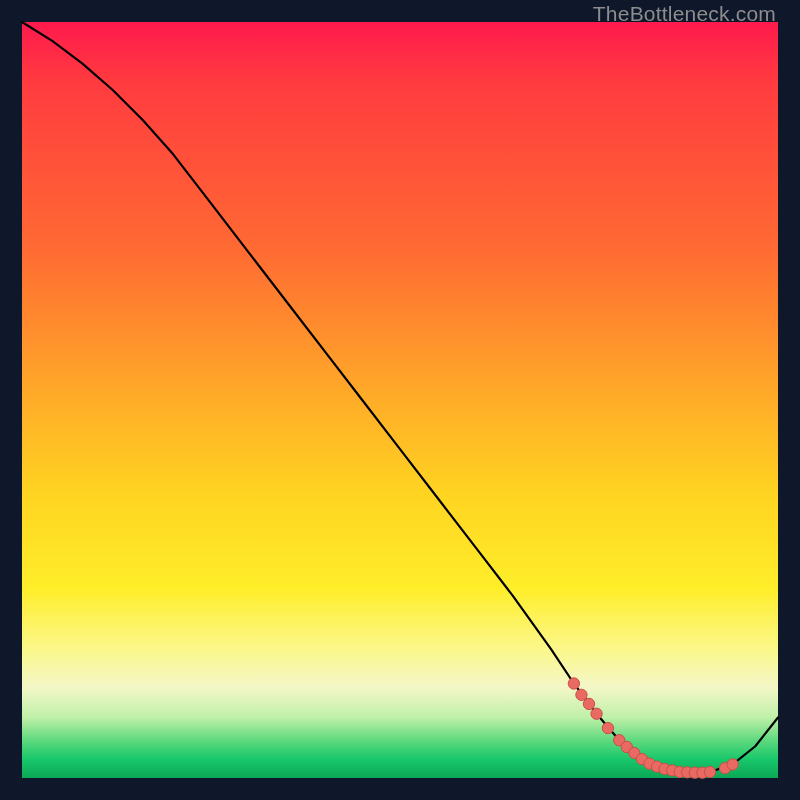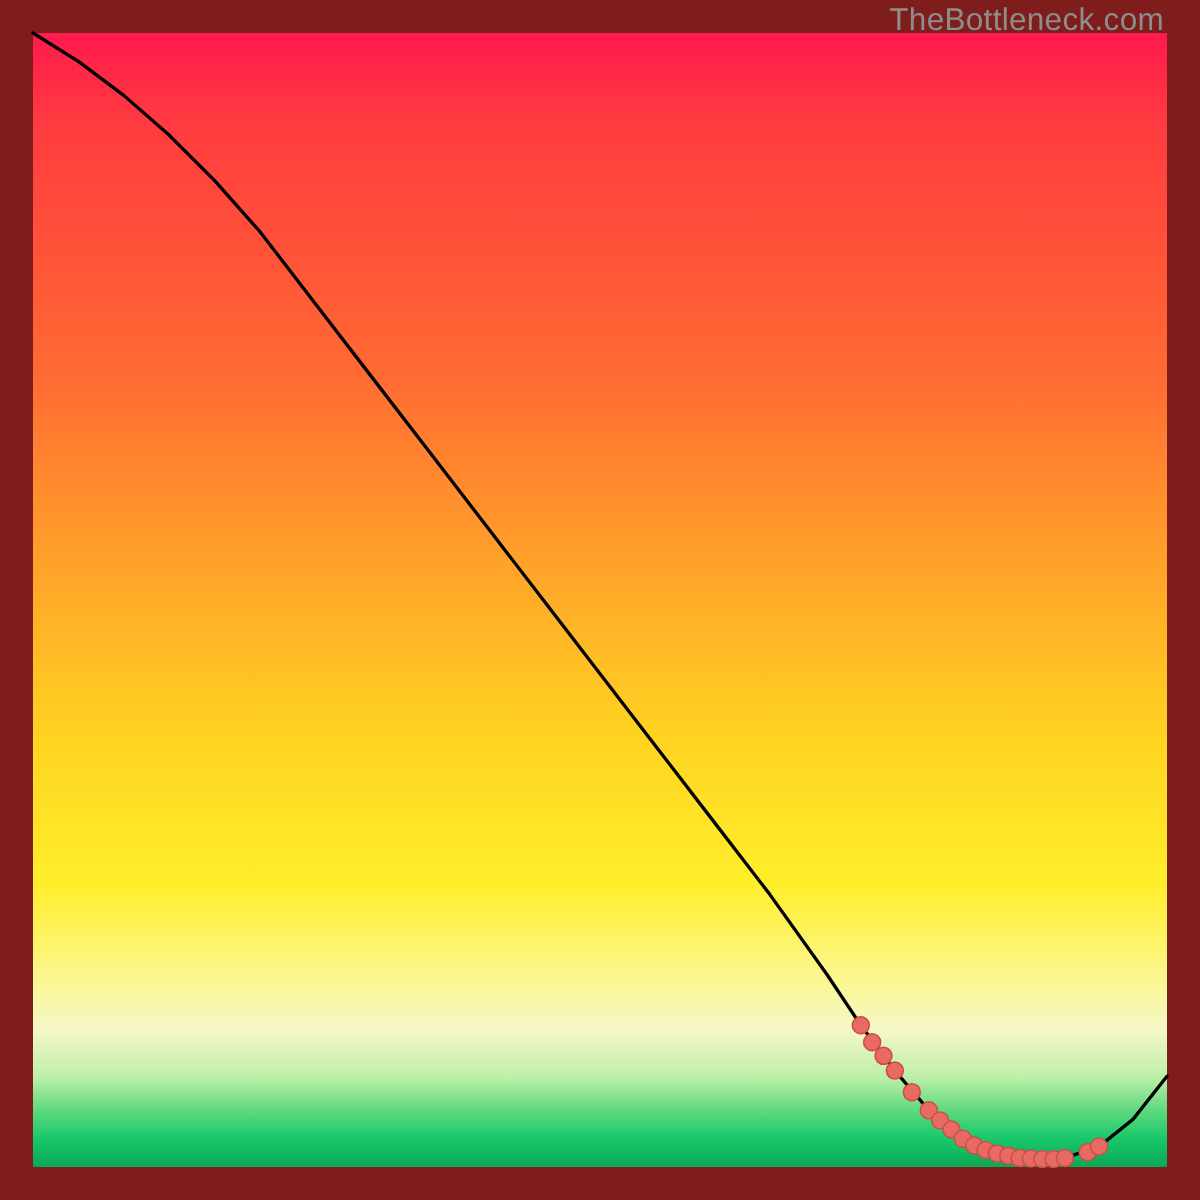--- a/index.html
+++ b/index.html
@@ -8,21 +8,21 @@
     width: 800px;
     height: 800px;
     background: #000;
     overflow: hidden;
     font-family: Arial, Helvetica, sans-serif;
   }
   .stage {
     position: relative;
     width: 800px;
     height: 800px;
-    background: #7f1d1d;
+    background: #0f172a;
   }
   .plot {
     position: absolute;
     left: 22px;
     top: 22px;
     width: 756px;
     height: 756px;
     
     background: linear-gradient(
       to bottom,

